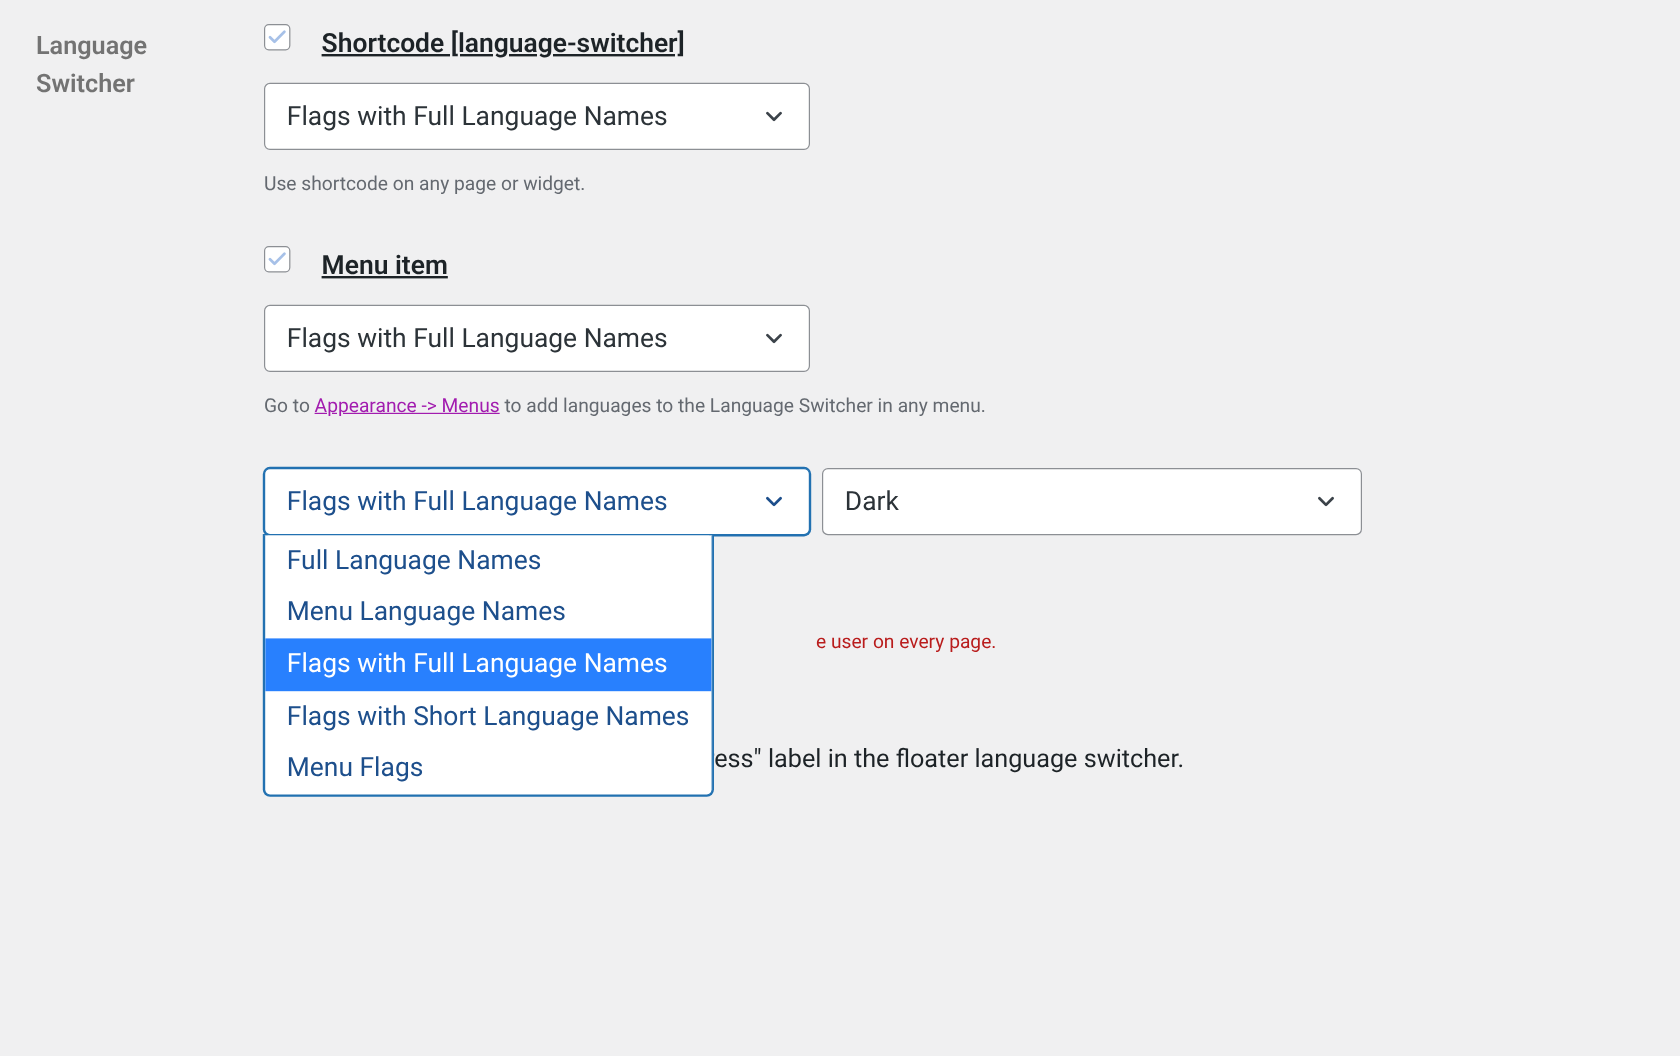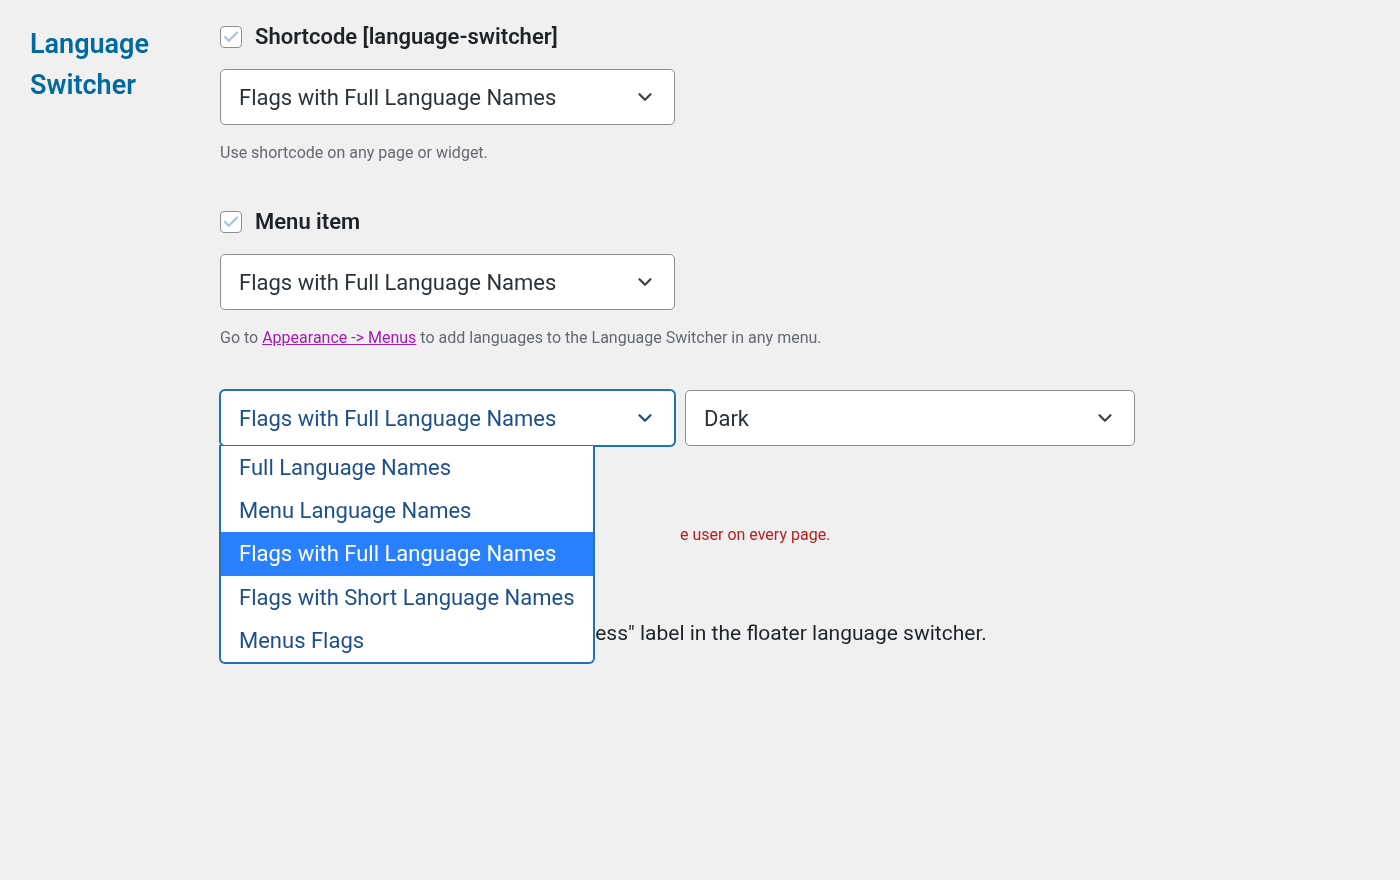--- a/index.html
+++ b/index.html
@@ -13,35 +13,35 @@
     }
     .settings-row {
       display: flex;
       gap: 30px;
       align-items: flex-start;
     }
     .label-col {
       width: 160px;
       flex-shrink: 0;
       font-weight: 600;
-      font-size: 27px;
-      color: #0369a1;
+      font-size: 21px;
+      color: #737373;
       padding-top: 4px;
     }
     .content-col {
       flex: 1;
     }
     .option-block {
       margin-bottom: 40px;
     }
     .checkbox-row {
       display: flex;
-      align-items: center;
-      gap: 13px;
+      gap: 26px;
       margin-bottom: 16px;
+      text-decoration: underline;
     }
     .checkbox-row label {
       font-weight: 600;
       font-size: 22px;
       color: #1d2327;
     }
     .wp-checkbox {
       width: 22px;
       height: 22px;
       border: 1px solid #8c8f94;
@@ -191,21 +191,21 @@
           <svg class="chevron" viewBox="0 0 24 24" fill="none">
               <path d="M6 9l6 6 6-6" stroke="#3c434a" stroke-width="2.5" stroke-linecap="round" stroke-linejoin="round"></path>
             </svg>
         </div>
 
         <div class="dropdown-list" id="dropdown-list">
             <div class="opt">Full Language Names</div>
             <div class="opt">Menu Language Names</div>
             <div class="opt selected">Flags with Full Language Names</div>
             <div class="opt">Flags with Short Language Names</div>
-            <div class="opt">Menus Flags</div>
+            <div class="opt">Menu Flags</div>
           </div>
       </div>
 
       <div style="text-align:left; padding-left:460px; margin-top:72px;">
         <span class="helper" style="color:#b91c1c;">e user on every page.</span>
       </div>
     </div>
 
     <div style="margin-top:30px;">
       <div class="behind-row" style="filter:opacity(0.25);">Show "Powered by TranslatePress"</div>

